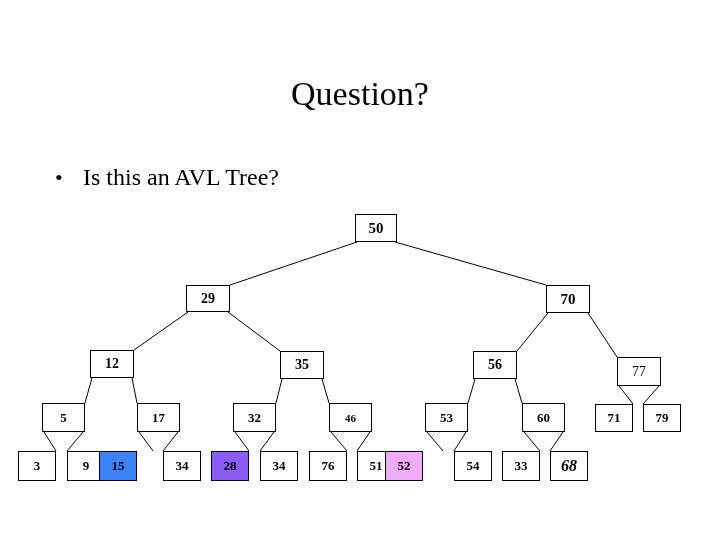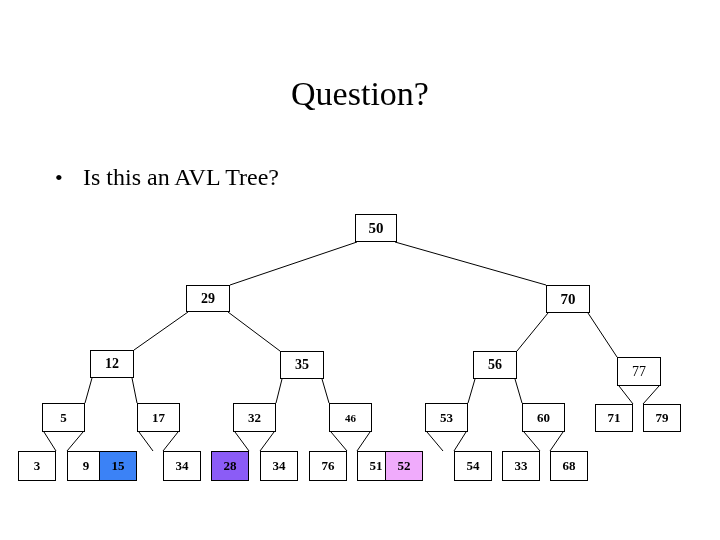--- a/index.html
+++ b/index.html
@@ -142,17 +142,17 @@
         <div class="node" style="left: 67px; top: 451px; width: 38px; height: 30px; font-size: 13px; border-color: rgb(0, 0, 0); background: rgb(255, 255, 255);">9</div>
         <div class="node" style="left: 99px; top: 451px; width: 38px; height: 30px; font-size: 13px; border-color: rgb(0, 0, 0); background: #3b82f6;">15</div>
         <div class="node" style="left: 163px; top: 451px; width: 38px; height: 30px; font-size: 13px; border-color: rgb(0, 0, 0); background: rgb(255, 255, 255);">34</div>
         <div class="node" style="left: 211px; top: 451px; width: 38px; height: 30px; font-size: 13px; border-color: rgb(0, 0, 0); background: #8b5cf6;">28</div>
         <div class="node" style="left: 260px; top: 451px; width: 38px; height: 30px; font-size: 13px; border-color: rgb(0, 0, 0); background: rgb(255, 255, 255);">34</div>
         <div class="node" style="left: 309px; top: 451px; width: 38px; height: 30px; font-size: 13px; border-color: rgb(0, 0, 0); background: rgb(255, 255, 255);">76</div>
         <div class="node" style="left: 357px; top: 451px; width: 38px; height: 30px; font-size: 13px; border-color: rgb(0, 0, 0); background: rgb(255, 255, 255);">51</div>
         <div class="node" style="left: 385px; top: 451px; width: 38px; height: 30px; font-size: 13px; border-color: rgb(0, 0, 0); background: #f0abfc;">52</div>
         <div class="node" style="left: 454px; top: 451px; width: 38px; height: 30px; font-size: 13px; border-color: rgb(0, 0, 0); background: rgb(255, 255, 255);">54</div>
         <div class="node" style="left: 502px; top: 451px; width: 38px; height: 30px; font-size: 13px; border-color: rgb(0, 0, 0); background: rgb(255, 255, 255);">33</div>
-        <div class="node" style="left: 550px; top: 451px; width: 38px; height: 30px; font-size: 13px; border-color: rgb(0, 0, 0); background: rgb(255, 255, 255);">68</div>
+        <div class="node" style="left: 550px; top: 451px; width: 38px; height: 30px; font-size: 16px; border-color: rgb(0, 0, 0); background: rgb(255, 255, 255); font-style: italic;">68</div>
       </div>
   </div>
 
 </div>
 
 </body></html>

